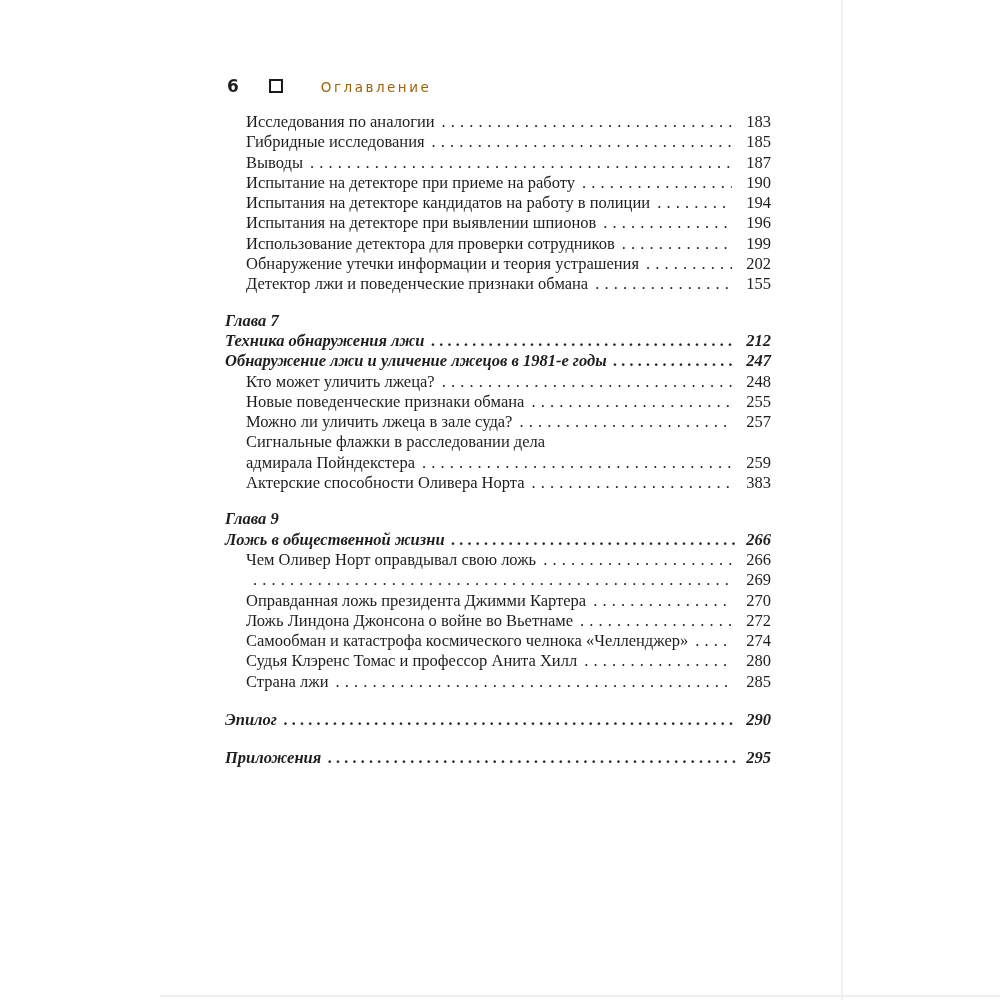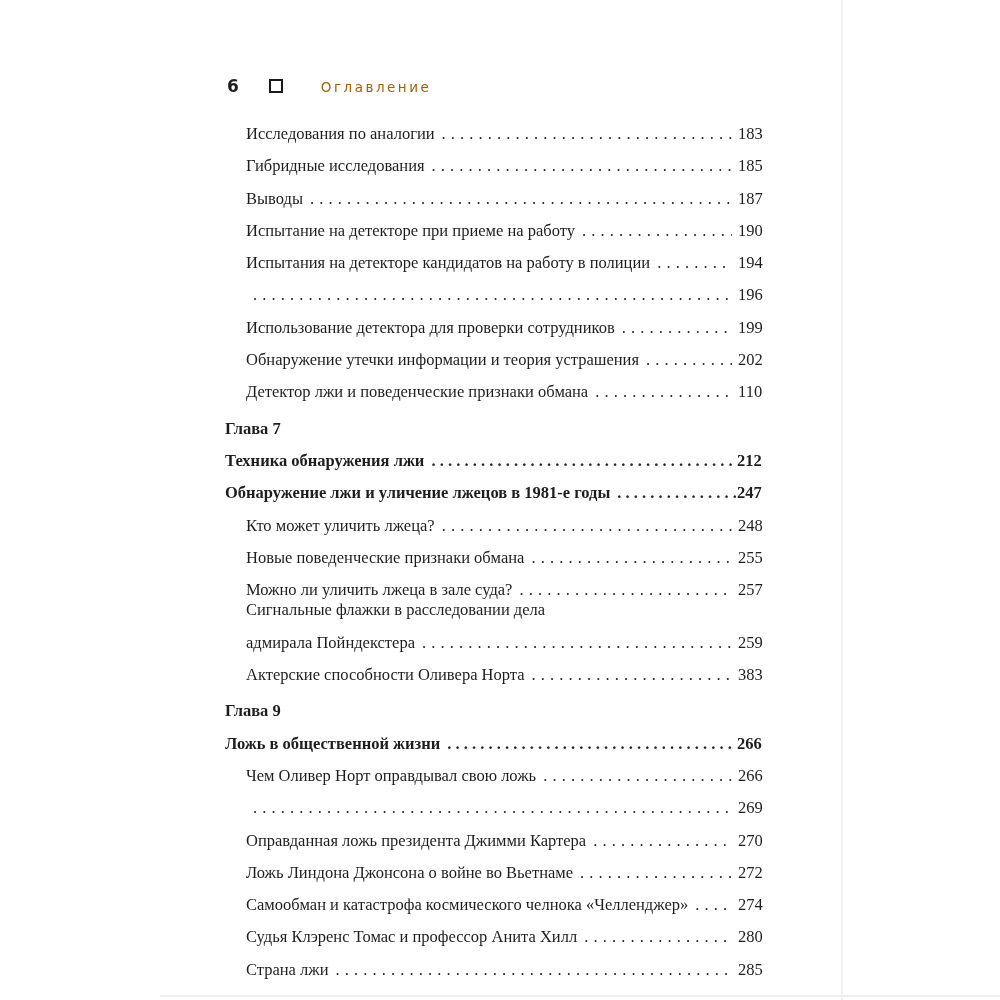--- a/index.html
+++ b/index.html
@@ -76,28 +76,27 @@
     flex: 1 1 auto;
     overflow: hidden;
     white-space: nowrap;
     padding-left: 7px;
     letter-spacing: 0.5px;
     color: #242424;
   }
   .row .pagenum {
     flex: 0 0 auto;
     min-width: 33px;
-    text-align: left;
+    text-align: right;
     padding-left: 6px;
-    margin-top: 12px;
   }
   .row.sub, .row.sub-wrap { padding-left: 21px; }
   .row.chapter-label,
   .row.chapter-bold,
-  .row.standalone { font-weight: bold; }
+  .row.standalone { font-weight: bold; font-style: italic; }
   .row.chapter-label { margin-top: 16px; }
   .row.standalone { margin-top: 18px; }
   .row.chapter-bold .leader,
   .row.standalone .leader { letter-spacing: 0; font-weight: bold; }
   .row.chapter-bold .pagenum,
   .row.standalone .pagenum { padding-left: 1px; min-width: 34px; }
 </style>
 </head>
 <body>
 
@@ -134,37 +133,38 @@
         <span class="label">Испытание на детекторе при приеме на работу</span>
         <span class="leader">. . . . . . . . . . . . . . . . . . . . . . . . . . . . . . . . . . . . . . . . . . . . . . . . . . . . . . . . . . . . . . . . . . . . . . . . . . . . . . . . . . . . . . . . . . . . . . . . . . . . . . . . . . . . . . . . . . . . . . . . . . . . . . . . . . </span>
         <span class="pagenum">190</span>
       </div>
         <div class="row sub">
         <span class="label">Испытания на детекторе кандидатов на работу в полиции</span>
         <span class="leader">. . . . . . . . . . . . . . . . . . . . . . . . . . . . . . . . . . . . . . . . . . . . . . . . . . . . . . . . . . . . . . . . . . . . . . . . . . . . . . . . . . . . . . . . . . . . . . . . . . . . . . . . . . . . . . . . . . . . . . . . . . . . . . . . . . </span>
         <span class="pagenum">194</span>
       </div>
         <div class="row sub">
+        <span class="label">Испытания на детекторе при выявлении шпионов</span>
         <span class="leader">. . . . . . . . . . . . . . . . . . . . . . . . . . . . . . . . . . . . . . . . . . . . . . . . . . . . . . . . . . . . . . . . . . . . . . . . . . . . . . . . . . . . . . . . . . . . . . . . . . . . . . . . . . . . . . . . . . . . . . . . . . . . . . . . . . </span>
         <span class="pagenum">196</span>
       </div>
         <div class="row sub">
         <span class="label">Использование детектора для проверки сотрудников</span>
         <span class="leader">. . . . . . . . . . . . . . . . . . . . . . . . . . . . . . . . . . . . . . . . . . . . . . . . . . . . . . . . . . . . . . . . . . . . . . . . . . . . . . . . . . . . . . . . . . . . . . . . . . . . . . . . . . . . . . . . . . . . . . . . . . . . . . . . . . </span>
         <span class="pagenum">199</span>
       </div>
         <div class="row sub">
         <span class="label">Обнаружение утечки информации и теория устрашения</span>
         <span class="leader">. . . . . . . . . . . . . . . . . . . . . . . . . . . . . . . . . . . . . . . . . . . . . . . . . . . . . . . . . . . . . . . . . . . . . . . . . . . . . . . . . . . . . . . . . . . . . . . . . . . . . . . . . . . . . . . . . . . . . . . . . . . . . . . . . . </span>
         <span class="pagenum">202</span>
       </div>
         <div class="row sub">
         <span class="label">Детектор лжи и поведенческие признаки обмана</span>
         <span class="leader">. . . . . . . . . . . . . . . . . . . . . . . . . . . . . . . . . . . . . . . . . . . . . . . . . . . . . . . . . . . . . . . . . . . . . . . . . . . . . . . . . . . . . . . . . . . . . . . . . . . . . . . . . . . . . . . . . . . . . . . . . . . . . . . . . . </span>
-        <span class="pagenum">110</span>
+        <span class="pagenum">155</span>
       </div>
         <div class="row chapter-label">
         <span class="label">Глава 7</span>
 
       </div>
         <div class="row chapter-bold">
         <span class="label">Техника обнаружения лжи</span>
         <span class="leader">. . . . . . . . . . . . . . . . . . . . . . . . . . . . . . . . . . . . . . . . . . . . . . . . . . . . . . . . . . . . . . . . . . . . . . . . . . . . . . . . . . . . . . . . . . . . . . . . . . . . . . . . . . . . . . . . . . . . . . . . . . . . . . . . . . </span>
         <span class="pagenum">212</span>
       </div>

